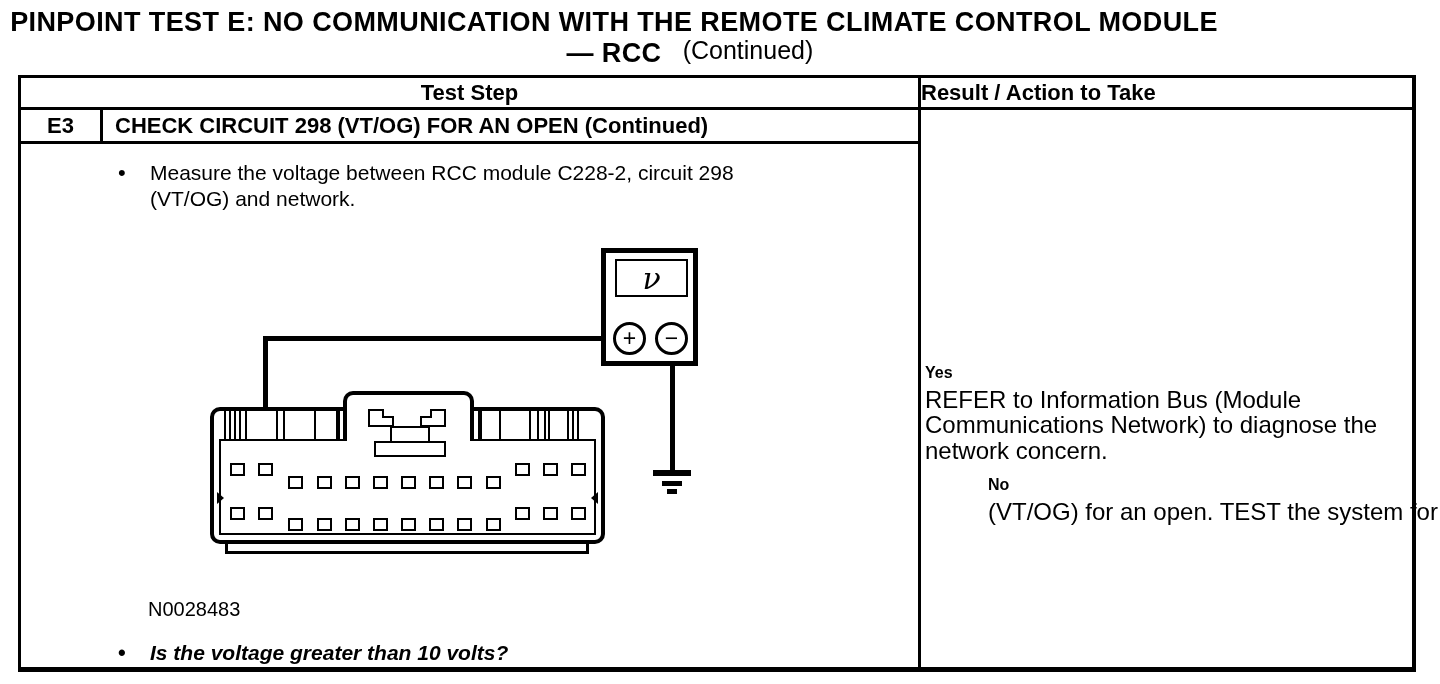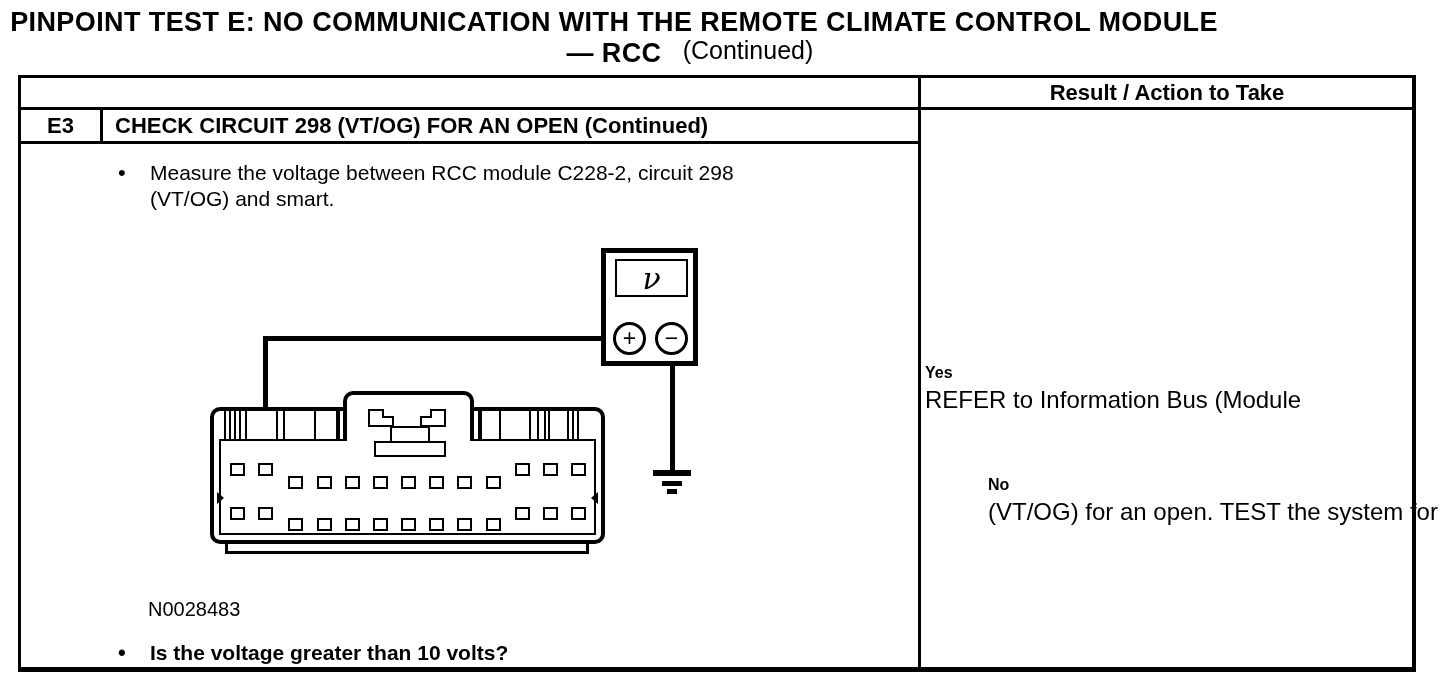--- a/index.html
+++ b/index.html
@@ -10,32 +10,32 @@
   .abs{position:absolute;}
   .ink{background:#000;}
   
   .title-line1{left:0;top:7px;width:1228px;text-align:center;font-weight:bold;font-size:27px;letter-spacing:.4px;}
   .title-line2{left:0;top:36px;width:1440px;text-align:center;font-weight:normal;font-size:25px;padding-left:28px;}
   
   .ptable{left:18px;top:75px;width:1398px;height:597px;border:3px solid #000;border-bottom-width:5px;border-right-width:4px;box-sizing:border-box;}
   .col-divider{left:897px;top:0;width:3px;height:100%;}
   .header-bottom{left:0;top:29px;width:100%;height:3px;}
   .hdr-left{left:0;top:0;width:897px;height:29px;text-align:center;font-weight:bold;font-size:22px;line-height:30px;}
-  .hdr-right{left:900px;top:0;width:492px;height:29px;text-align:center;font-weight:bold;font-size:22px;line-height:30px;}
+  .hdr-right{left:900px;top:0;width:492px;height:29px;font-weight:bold;font-size:22px;line-height:30px;}
   .e3-cell{left:0;top:32px;width:79px;height:31px;text-align:center;font-weight:bold;font-size:22px;line-height:31px;}
   .e3-divider{left:79px;top:32px;width:3px;height:31px;}
   .e3-title{left:94px;top:32px;width:800px;height:31px;font-weight:bold;font-size:22px;line-height:31px;white-space:nowrap;}
   .e3-bottom{left:0;top:63px;width:897px;height:3px;}
   
   .bullet-row{display:flex;}
   .bullet-char{width:32px;font-size:22px;line-height:26px;}
   .body-line{font-size:21px;line-height:26px;white-space:nowrap;}
   .bullet1{left:118px;top:160px;}
   .bullet2{left:118px;top:640px;font-weight:bold;}
-  .bullet2 .body-line{font-weight:bold;}
+  .bullet2 .body-line{font-weight:bold;font-style:italic;}
   .result-block{width:495px;}
   .yes-block{left:925px;top:359px;}
   .no-block{left:980px;top:471px;margin-left:8px;}
   .result-label{font-weight:bold;font-size:16px;line-height:28px;}
   .result-line{font-size:24px;line-height:25.4px;white-space:nowrap;}
   .fig-label{left:148px;top:598px;font-size:20px;}
   
   .meter-body{left:601px;top:248px;width:97px;height:118px;border:5px solid #000;box-sizing:border-box;background:#fff;}
   .meter-display{left:615px;top:259px;width:73px;height:38px;border:2px solid #000;box-sizing:border-box;text-align:center;
     font-family:"DejaVu Serif",serif;font-style:italic;font-size:30px;line-height:36px;}
@@ -72,44 +72,47 @@
 <body>
 
 <div class="page">
 
   <div class="abs title-line1">PINPOINT TEST E: NO COMMUNICATION WITH THE REMOTE CLIMATE CONTROL MODULE — RCC</div>
   <div class="abs title-line2">(Continued)</div>
 
   <div class="abs ptable">
     <div class="abs ink col-divider"></div>
     <div class="abs ink header-bottom"></div>
+    <div class="abs hdr-left">Test Step</div>
     <div class="abs hdr-right">Result / Action to Take</div>
 
     <div class="abs e3-cell">E3</div>
     <div class="abs ink e3-divider"></div>
     <div class="abs e3-title">CHECK CIRCUIT 298 (VT/OG) FOR AN OPEN (Continued)</div>
     <div class="abs ink e3-bottom"></div>
   </div>
 
   <div class="abs bullet1 bullet-row">
     <span class="bullet-char">•</span>
     <span>
       <div class="body-line">Measure the voltage between RCC module C228-2, circuit 298</div>
-      <div class="body-line">(VT/OG) and smart.</div>
+      <div class="body-line">(VT/OG) and network.</div>
     </span>
   </div>
 
   <div class="abs bullet2 bullet-row">
     <span class="bullet-char">•</span>
     <span class="body-line">Is the voltage greater than 10 volts?</span>
   </div>
 
   <div class="abs yes-block result-block">
     <div class="result-label">Yes</div>
     <div class="result-line">REFER to Information Bus (Module</div>
+    <div class="result-line">Communications Network) to diagnose the</div>
+    <div class="result-line">network concern.</div>
   </div>
   <div class="abs no-block result-block">
     <div class="result-label">No</div>
     <div class="result-line">(VT/OG) for an open. TEST the system for</div>
   </div>
 
   <div>
 
     <div class="abs ink wire-h"></div>
     <div class="abs ink wire-v-probe"></div>

